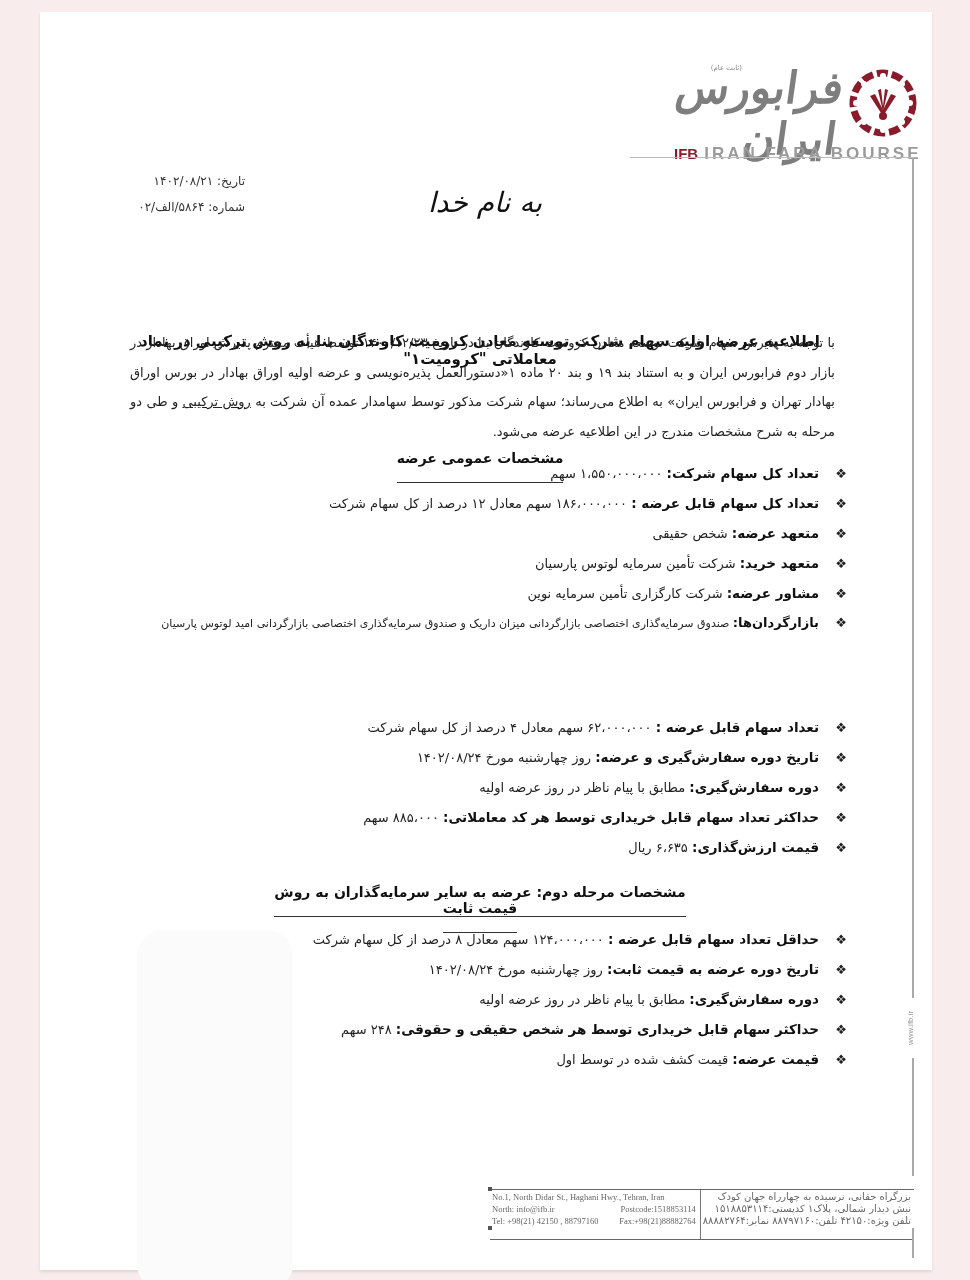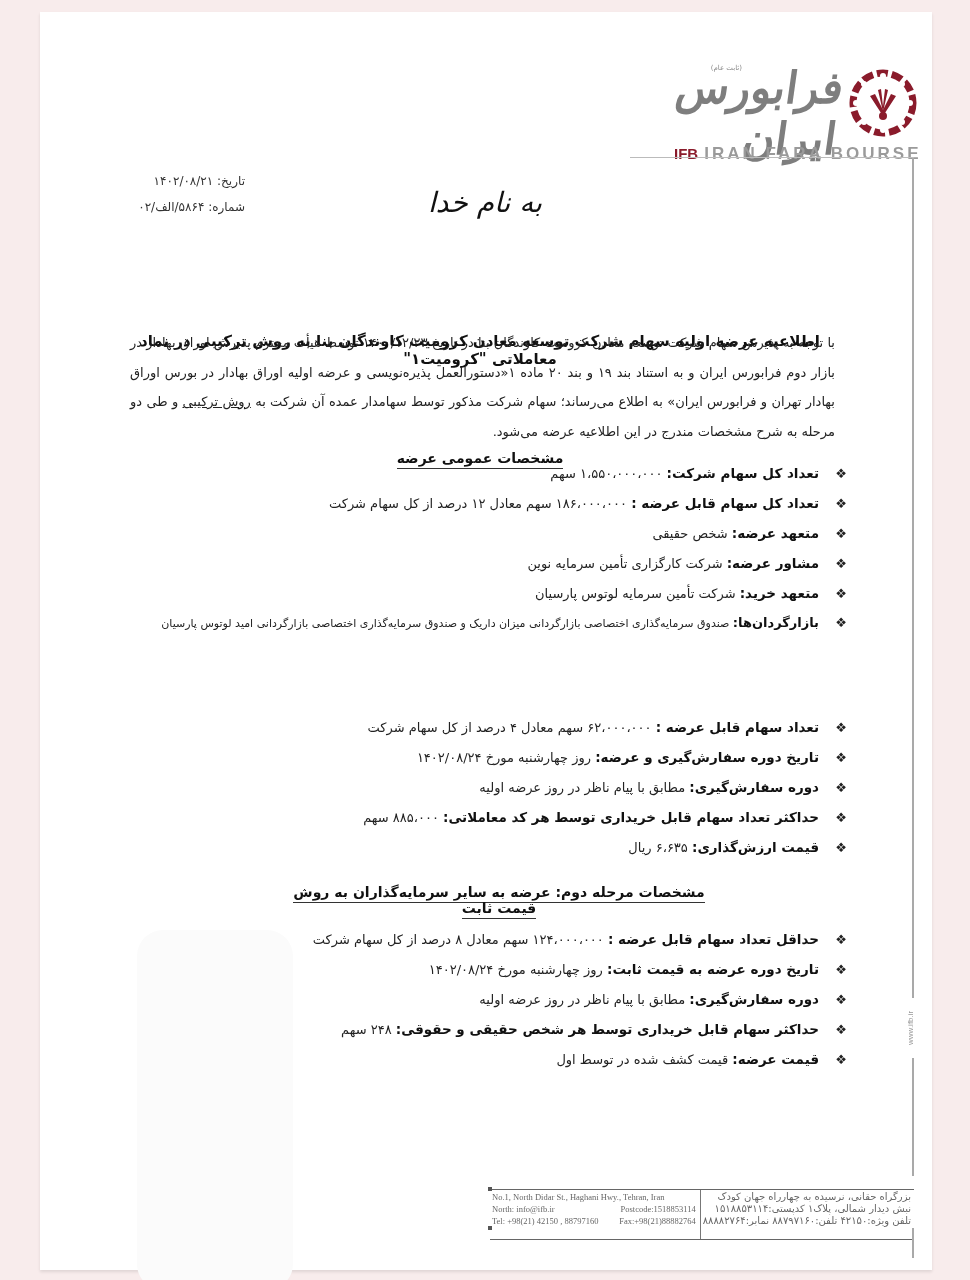--- a/index.html
+++ b/index.html
@@ -84,21 +84,21 @@
       position: absolute; left: 130px; top: 328px; width: 705px;
       direction: rtl; text-align: justify;
       font-size: 13px; line-height: 29.5px; color: #222;
     }
     .intro u { text-decoration: underline; }
 
     .sec-head {
       position: absolute; direction: rtl; text-align: center;
       font-size: 14px; font-weight: bold; color: #111;
     }
-    .sec-head span { border-bottom: 1.5px solid #333; padding-bottom: 2px; }
+    .sec-head span { border-bottom: 1.5px solid #333; padding-bottom: 16px; }
 
     .list { position: absolute; direction: rtl; right: 125px; }
     .item {
       direction: rtl; font-size: 13px; color: #222;
       height: 30px; line-height: 30px; white-space: nowrap;
     }
     .item .bullet {
       display: inline-block; width: 28px; font-size: 13px; color: #222;
     }
     .item b { font-weight: bold; color: #111; font-size: 13.5px; }
@@ -157,34 +157,34 @@
 
   <div class="doc-title" style="left:90px;top:272px;">اطلاعیه عرضه اولیه سهام شرکت توسعه معادن کرومیت کاوندگان بنا به روش ترکیبی در نماد معاملاتی "کرومیت۱"</div>
 
   <div class="intro" style="left:90px;top:316px;"><span>با توجه به پذیرش سهام شرکت توسعه معادن کرومیت کاوندگان بنا در تاریخ ۱۴۰۰/۱۲/۲۳ توسط هیأت محترم پذیرش اوراق بهادار در بازار دوم فرابورس ایران و به استناد بند ۱۹ و بند ۲۰ ماده ۱«دستورالعمل پذیره‌نویسی و عرضه اولیه اوراق بهادار در بورس اوراق بهادار تهران و فرابورس ایران» به اطلاع می‌رساند؛ سهام شرکت مذکور توسط سهامدار عمده آن شرکت به </span><u>روش ترکیبی</u><span> و طی دو مرحله به شرح مشخصات مندرج در این اطلاعیه عرضه می‌شود.</span></div>
 
   <div class="sec-head" style="left:340px;top:438px;width:200px;"><span>مشخصات عمومی عرضه</span></div>
   <div class="list" style="top:446px;right:85px;">
     <div class="item"><span class="bullet">❖</span><b>تعداد کل سهام شرکت:</b><span> ۱،۵۵۰،۰۰۰،۰۰۰ سهم</span></div>
     <div class="item"><span class="bullet">❖</span><b>تعداد کل سهام قابل عرضه :</b><span> ۱۸۶،۰۰۰،۰۰۰ سهم معادل ۱۲ درصد از کل سهام شرکت</span></div>
     <div class="item"><span class="bullet">❖</span><b>متعهد عرضه:</b><span> شخص حقیقی</span></div>
+    <div class="item"><span class="bullet">❖</span><b>متعهد خرید:</b><span> شرکت تأمین سرمایه لوتوس پارسیان</span></div>
     <div class="item"><span class="bullet">❖</span><b>مشاور عرضه:</b><span> شرکت کارگزاری تأمین سرمایه نوین</span></div>
-    <div class="item"><span class="bullet">❖</span><b>متعهد خرید:</b><span> شرکت تأمین سرمایه لوتوس پارسیان</span></div>
     <div class="item small"><span class="bullet">❖</span><b>بازارگردان‌ها:</b><span> صندوق سرمایه‌گذاری اختصاصی بازارگردانی میزان داریک و صندوق سرمایه‌گذاری اختصاصی بازارگردانی امید لوتوس پارسیان</span></div>
   </div>
 
   <div class="list" style="top:700px;right:85px;">
     <div class="item"><span class="bullet">❖</span><b>تعداد سهام قابل عرضه :</b><span> ۶۲،۰۰۰،۰۰۰ سهم معادل ۴ درصد از کل سهام شرکت</span></div>
     <div class="item"><span class="bullet">❖</span><b>تاریخ دوره سفارش‌گیری و عرضه:</b><span> روز چهارشنبه مورخ ۱۴۰۲/۰۸/۲۴</span></div>
     <div class="item"><span class="bullet">❖</span><b>دوره سفارش‌گیری:</b><span> مطابق با پیام ناظر در روز عرضه اولیه</span></div>
     <div class="item"><span class="bullet">❖</span><b>حداکثر تعداد سهام قابل خریداری توسط هر کد معاملاتی:</b><span> ۸۸۵،۰۰۰ سهم</span></div>
     <div class="item"><span class="bullet">❖</span><b>قیمت ارزش‌گذاری:</b><span> ۶،۶۳۵ ریال</span></div>
   </div>
 
-  <div class="sec-head" style="left:230px;top:872px;width:420px;margin-left:19px;"><span>مشخصات مرحله دوم: عرضه به سایر سرمایه‌گذاران به روش قیمت ثابت</span></div>
+  <div class="sec-head" style="left:230px;top:872px;width:420px;"><span>مشخصات مرحله دوم: عرضه به سایر سرمایه‌گذاران به روش قیمت ثابت</span></div>
   <div class="list" style="top:912px;right:85px;">
     <div class="item"><span class="bullet">❖</span><b>حداقل تعداد سهام قابل عرضه :</b><span> ۱۲۴،۰۰۰،۰۰۰ سهم معادل ۸ درصد از کل سهام شرکت</span></div>
     <div class="item"><span class="bullet">❖</span><b>تاریخ دوره عرضه به قیمت ثابت:</b><span> روز چهارشنبه مورخ ۱۴۰۲/۰۸/۲۴</span></div>
     <div class="item"><span class="bullet">❖</span><b>دوره سفارش‌گیری:</b><span> مطابق با پیام ناظر در روز عرضه اولیه</span></div>
     <div class="item"><span class="bullet">❖</span><b>حداکثر سهام قابل خریداری توسط هر شخص حقیقی و حقوقی:</b><span> ۲۴۸ سهم</span></div>
     <div class="item"><span class="bullet">❖</span><b>قیمت عرضه:</b><span> قیمت کشف شده در توسط اول</span></div>
   </div>
 
   <div class="footer" style="left:450px;top:1177px;">
     <div class="en">

